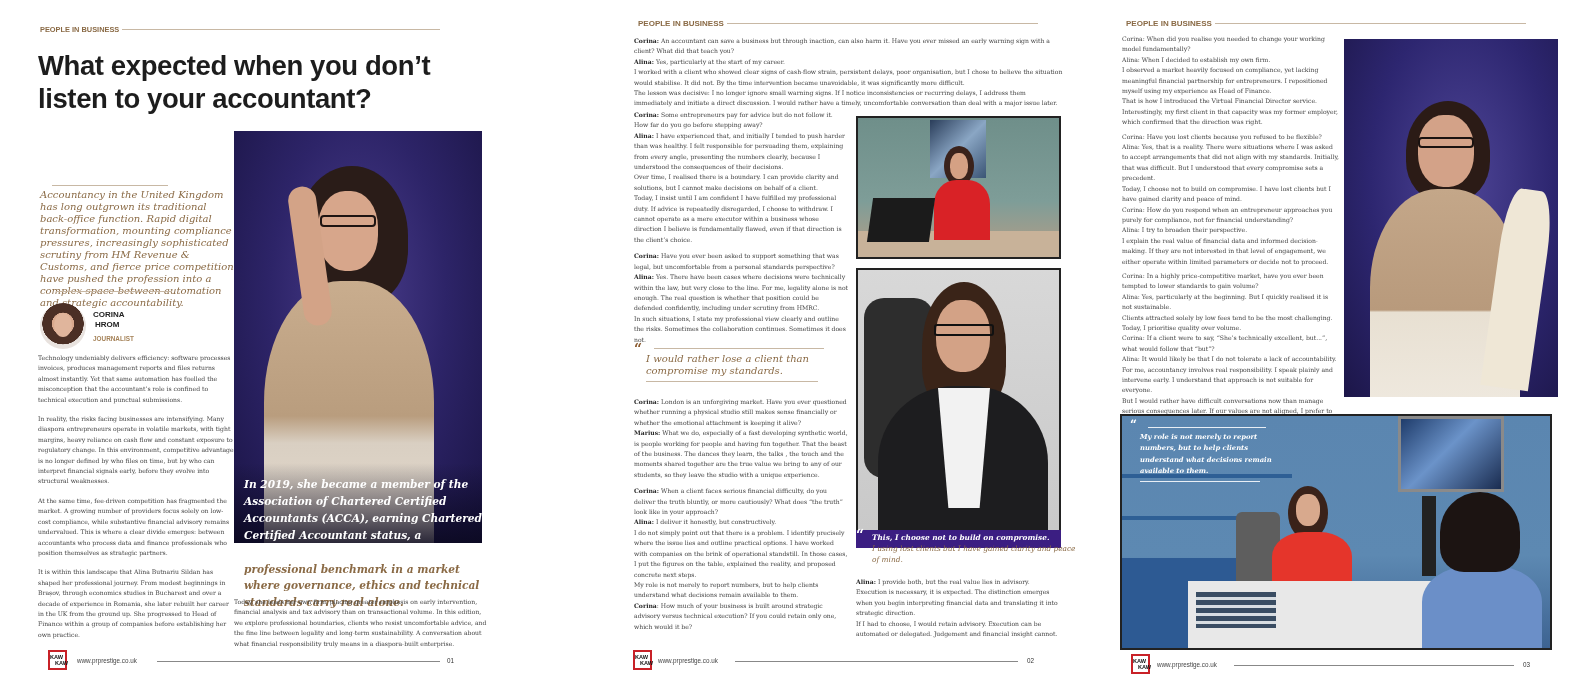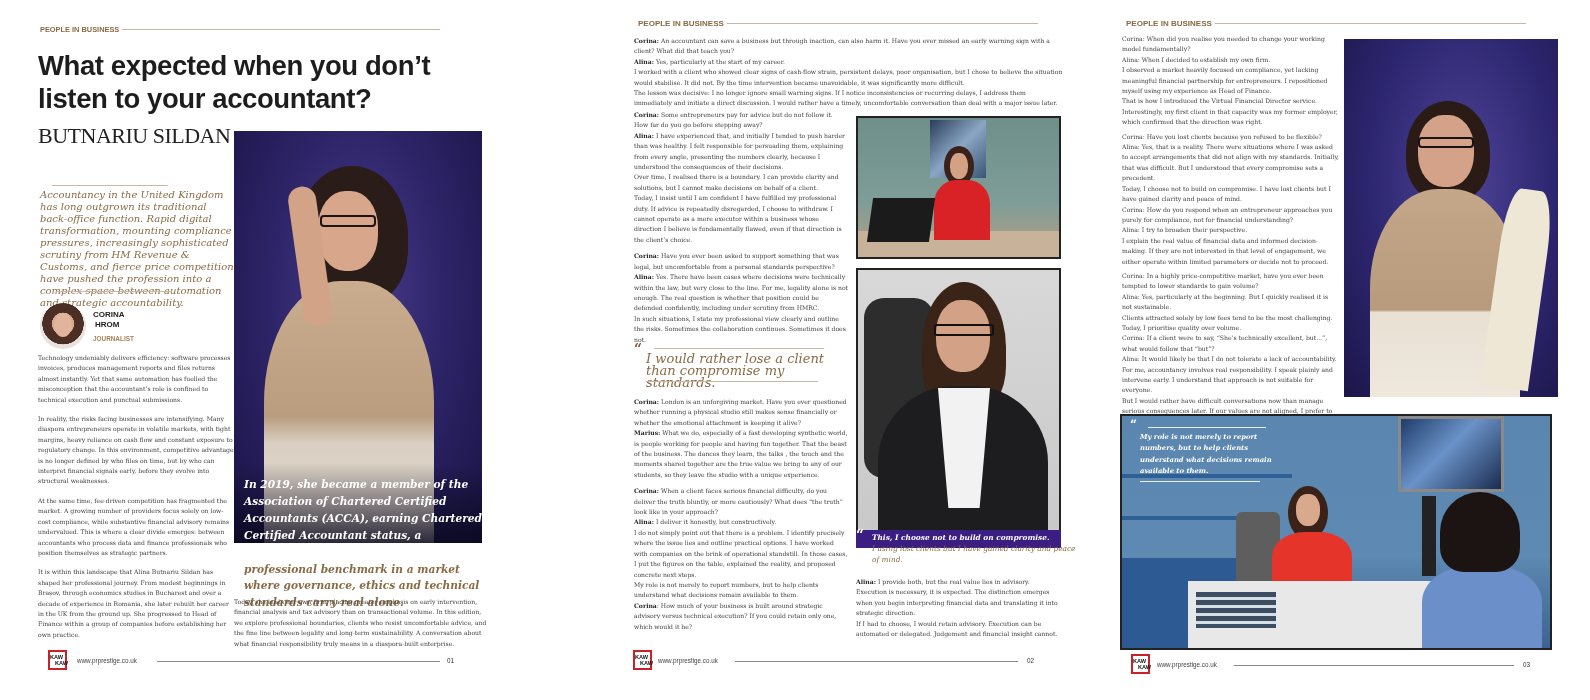--- a/index.html
+++ b/index.html
@@ -66,21 +66,21 @@
   .photo-tall .blazer { position: absolute; left: 20px; top: 116px; width: 170px; height: 170px; border-radius: 45% 45% 0 0; background: #1d1d1f; }
   .photo-tall .shirt { position: absolute; left: 80px; top: 118px; width: 52px; height: 120px; background: #f2f2f2; clip-path: polygon(0 0, 100% 0, 80% 100%, 20% 100%); }
   .purple-bar { position: absolute; left: 236px; top: 530px; width: 205px; height: 18px; background: #3b1e82; }
   .pull-2 { position: absolute; left: 236px; top: 532px; width: 230px; font-family: "DejaVu Serif", serif; font-style: italic; font-weight: bold; font-size: 7.4px; line-height: 11px; }
   .pull-2 .q { position: absolute; left: 0; top: -2px; font-size: 14px; color: #ffffff; font-style: normal; }
   .pull-2 .l1 { position: absolute; left: 16px; top: 0; color: #ffffff; white-space: nowrap; }
   .pull-2 .l2 { position: absolute; left: 16px; top: 11px; color: #8a6a45; font-weight: normal; width: 210px; }
   .pull-quote-mid { position: absolute; left: 14px; top: 343px; width: 210px; }
   .pull-quote-mid .q { position: absolute; left: 0; top: -2px; font-family: "DejaVu Serif", serif; font-weight: bold; font-size: 14px; color: #8a5a2e; }
   .pull-quote-mid .line-top { position: absolute; left: 20px; top: 5px; width: 170px; height: 1px; background: #c8b8a4; }
-  .pull-quote-mid .text { position: absolute; left: 12px; top: 10px; width: 200px; font-family: "DejaVu Serif", serif; font-style: italic; font-size: 13px; line-height: 12px; color: #8a6a45; }
+  .pull-quote-mid .text { position: absolute; left: 12px; top: 10px; width: 200px; font-family: "DejaVu Serif", serif; font-style: italic; font-size: 10px; line-height: 12px; color: #8a6a45; }
   .pull-quote-mid .line-bot { position: absolute; left: 12px; top: 38px; width: 172px; height: 1px; background: #c8b8a4; }
   #p2-col-left2 { position: absolute; left: 14px; top: 397px; width: 214px; }
   #p2-col-right { position: absolute; left: 236px; top: 577px; width: 212px; }
 
   
   #p3-col { position: absolute; left: 12px; top: 34px; width: 218px; }
   .photo-p3 { position: absolute; left: 234px; top: 39px; width: 214px; height: 358px; overflow: hidden; background: radial-gradient(ellipse at 55% 40%, #4e4596 0%, #2d2670 55%, #1c1648 100%); }
   .photo-p3 .hair { position: absolute; left: 62px; top: 62px; width: 84px; height: 100px; border-radius: 50% 50% 40% 40%; background: #2b1b16; }
   .photo-p3 .face { position: absolute; left: 74px; top: 76px; width: 56px; height: 72px; border-radius: 45%; background: #d3a288; }
   .photo-p3 .glasses { position: absolute; left: 74px; top: 98px; width: 56px; height: 11px; border: 2px solid #1a1210; border-radius: 4px; }
@@ -110,21 +110,20 @@
 
 <section class="page" id="page1">
   <div class="section-tag" style="left:40px; top:25px; width:400px; font-size:7.4px;">
     <span>PEOPLE IN BUSINESS</span>
     <span class="rule"></span>
   </div>
 
   <h1 class="title">What expected when you don’t listen to your accountant?</h1>
 
   <div class="name-big">
-    <div>BUTNARIU SILDAN</div>
   </div>
 
   <div class="rule-h" style="left:52px; top:185px; width:116px;"></div>
   <p class="lede">Accountancy in the United Kingdom has long outgrown its traditional back-office function. Rapid digital transformation, mounting compliance pressures, increasingly sophisticated scrutiny from HM Revenue &amp; Customs, and fierce price competition have pushed the profession into a complex space between automation and strategic accountability.</p>
   <div class="rule-h" style="left:56px; top:291px; width:116px;"></div>
 
   <div class="author">
     <div class="avatar">
         <div class="face"></div>
       </div>

